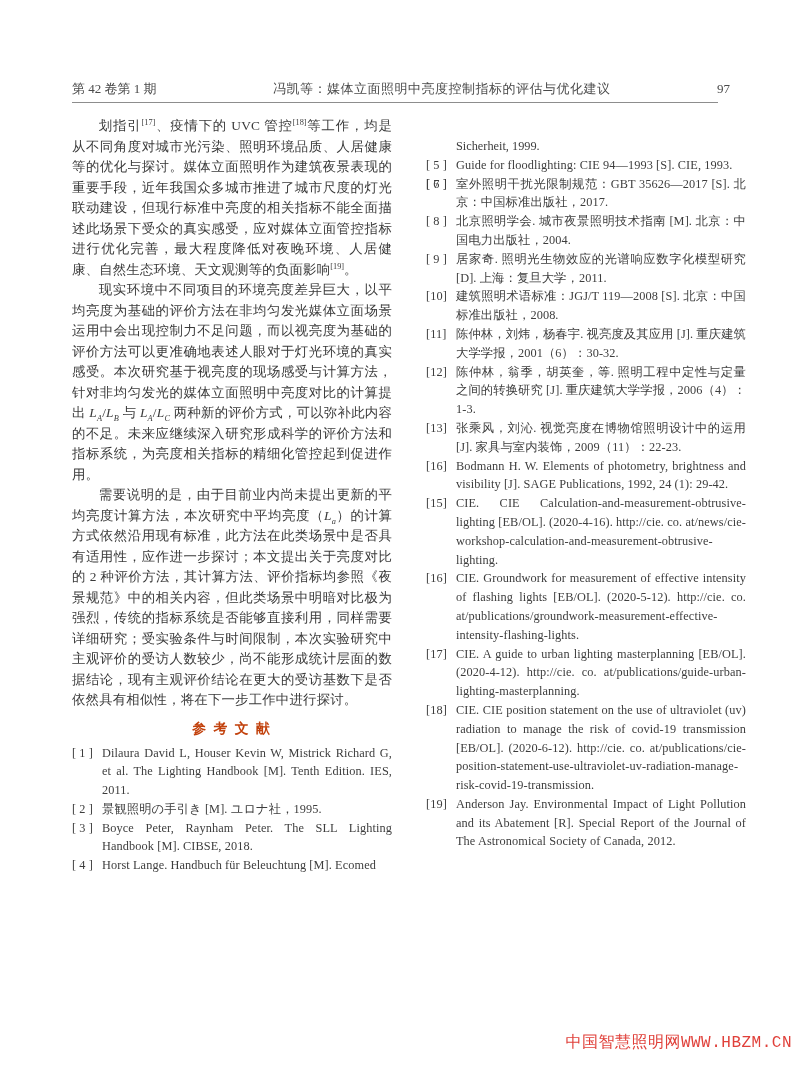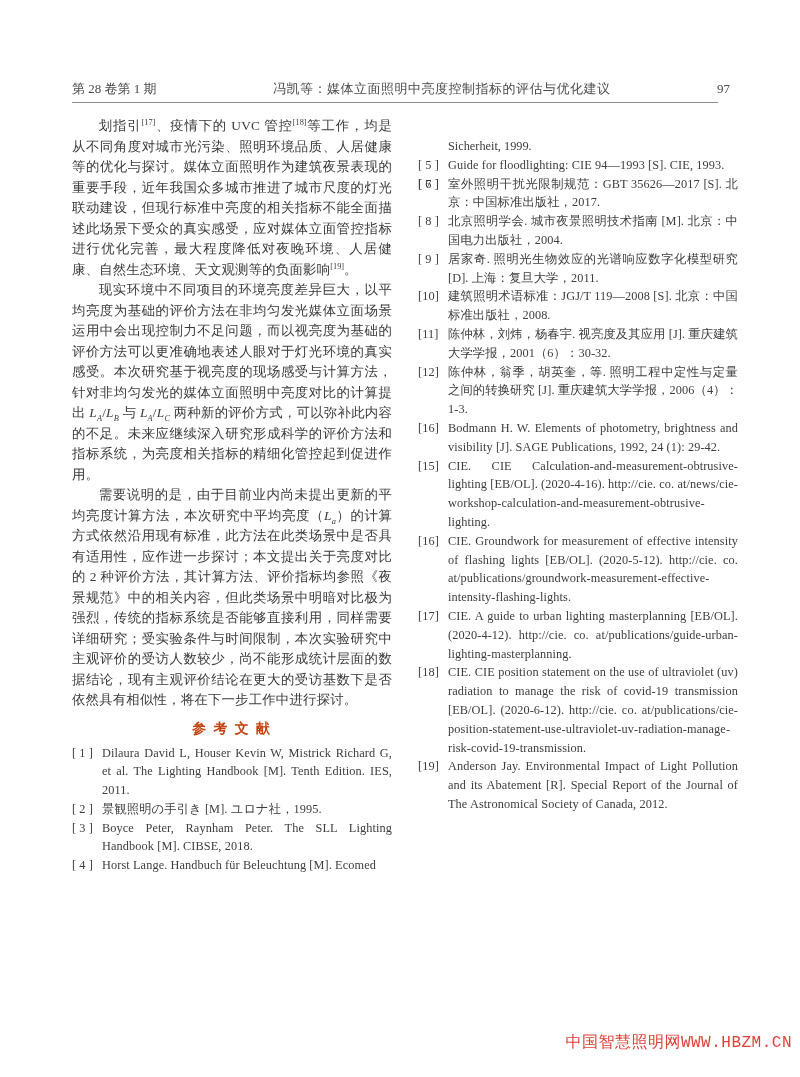--- a/index.html
+++ b/index.html
@@ -23,21 +23,21 @@
   .header .title { flex: 1 1 auto; text-align: center; letter-spacing: 0.5px; padding-left: 10px; }
   .header .pageno { flex: 0 0 auto; }
   .rule {
     position: absolute; top: 102px; left: 72px; width: 646px;
     border-top: 1.2px solid #8d8d8d; height: 0;
   }
 
   
   .columns {
     position: absolute; top: 116px; left: 72px;
-    display: flex; gap: 26px;
+    display: flex; gap: 34px;
   }
   .col { width: 320px; }
 
   .col p.body-par {
     margin: 0; text-indent: 2em; text-align: justify;
     font-size: 13.4px; line-height: 20.5px;
     letter-spacing: 0.2px;
   }
   .col p.body-par sup {
     font-size: 0.62em; line-height: 0; letter-spacing: 0;
@@ -65,21 +65,21 @@
     font-family: Liberation Mono, monospace;
     font-size: 16px; letter-spacing: 0.5px;
   }
 </style>
 </head>
 <body>
 
 <div class="page">
 
   <div class="header">
-    <span class="vol">第 28 卷第 1 期</span>
+    <span class="vol">第 42 卷第 1 期</span>
     <span class="title">冯凯等：媒体立面照明中亮度控制指标的评估与优化建议</span>
     <span class="pageno">97</span>
   </div>
   <div class="rule"></div>
 
   <div class="columns">
     <div class="col">
       <div id="left-paragraphs">
           <p class="body-par"><span>划指引</span><sup>[17]</sup><span>、疫情下的 UVC 管控</span><sup>[18]</sup><span>等工作，均是从不同角度对城市光污染、照明环境品质、人居健康等的优化与探讨。媒体立面照明作为建筑夜景表现的重要手段，近年我国众多城市推进了城市尺度的灯光联动建设，但现行标准中亮度的相关指标不能全面描述此场景下受众的真实感受，应对媒体立面管控指标进行优化完善，最大程度降低对夜晚环境、人居健康、自然生态环境、天文观测等的负面影响</span><sup>[19]</sup><span>。</span></p>
           <p class="body-par"><span>现实环境中不同项目的环境亮度差异巨大，以平均亮度为基础的评价方法在非均匀发光媒体立面场景运用中会出现控制力不足问题，而以视亮度为基础的评价方法可以更准确地表述人眼对于灯光环境的真实感受。本次研究基于视亮度的现场感受与计算方法，针对非均匀发光的媒体立面照明中亮度对比的计算提出 </span><span class="it">L</span><sub class="it">A</sub><span>/</span><span class="it">L</span><sub class="it">B</sub><span> 与 </span><span class="it">L</span><sub class="it">A</sub><span>/</span><span class="it">L</span><sub class="it">C</sub><span> 两种新的评价方式，可以弥补此内容的不足。未来应继续深入研究形成科学的评价方法和指标系统，为亮度相关指标的精细化管控起到促进作用。</span></p>
@@ -97,20 +97,21 @@
       <div class="ref-cont">Sicherheit, 1999.</div>
       <div id="right-refs">
           <div class="ref"><span class="ref-label">[ 5 ]</span><span>Guide for floodlighting: CIE 94—1993 [S]. CIE, 1993.</span></div>
           <div class="ref"><span class="ref-label">[ 6 ]</span></div>
           <div class="ref"><span class="ref-label">[ 7 ]</span><span>室外照明干扰光限制规范：GBT 35626—2017 [S]. 北京：中国标准出版社，2017.</span></div>
           <div class="ref"><span class="ref-label">[ 8 ]</span><span>北京照明学会. 城市夜景照明技术指南 [M]. 北京：中国电力出版社，2004.</span></div>
           <div class="ref"><span class="ref-label">[ 9 ]</span><span>居家奇. 照明光生物效应的光谱响应数字化模型研究 [D]. 上海：复旦大学，2011.</span></div>
           <div class="ref"><span class="ref-label">[10]</span><span>建筑照明术语标准：JGJ/T 119—2008 [S]. 北京：中国标准出版社，2008.</span></div>
           <div class="ref"><span class="ref-label">[11]</span><span>陈仲林，刘炜，杨春宇. 视亮度及其应用 [J]. 重庆建筑大学学报，2001（6）：30-32.</span></div>
           <div class="ref"><span class="ref-label">[12]</span><span>陈仲林，翁季，胡英奎，等. 照明工程中定性与定量之间的转换研究 [J]. 重庆建筑大学学报，2006（4）：1-3.</span></div>
+          <div class="ref"><span class="ref-label">[13]</span><span>张乘风，刘沁. 视觉亮度在博物馆照明设计中的运用 [J]. 家具与室内装饰，2009（11）：22-23.</span></div>
           <div class="ref"><span class="ref-label">[16]</span><span>Bodmann H. W. Elements of photometry, brightness and visibility [J]. SAGE Publications, 1992, 24 (1): 29-42.</span></div>
           <div class="ref"><span class="ref-label">[15]</span><span>CIE. CIE Calculation-and-measurement-obtrusive-lighting [EB/OL]. (2020-4-16). http://cie. co. at/news/cie-workshop-calculation-and-measurement-obtrusive-lighting.</span></div>
           <div class="ref"><span class="ref-label">[16]</span><span>CIE. Groundwork for measurement of effective intensity of flashing lights [EB/OL]. (2020-5-12). http://cie. co. at/publications/groundwork-measurement-effective-intensity-flashing-lights.</span></div>
           <div class="ref"><span class="ref-label">[17]</span><span>CIE. A guide to urban lighting masterplanning [EB/OL]. (2020-4-12). http://cie. co. at/publications/guide-urban-lighting-masterplanning.</span></div>
           <div class="ref"><span class="ref-label">[18]</span><span>CIE. CIE position statement on the use of ultraviolet (uv) radiation to manage the risk of covid-19 transmission [EB/OL]. (2020-6-12). http://cie. co. at/publications/cie-position-statement-use-ultraviolet-uv-radiation-manage-risk-covid-19-transmission.</span></div>
           <div class="ref"><span class="ref-label">[19]</span><span>Anderson Jay. Environmental Impact of Light Pollution and its Abatement [R]. Special Report of the Journal of The Astronomical Society of Canada, 2012.</span></div>
         </div>
     </div>
   </div>
 

